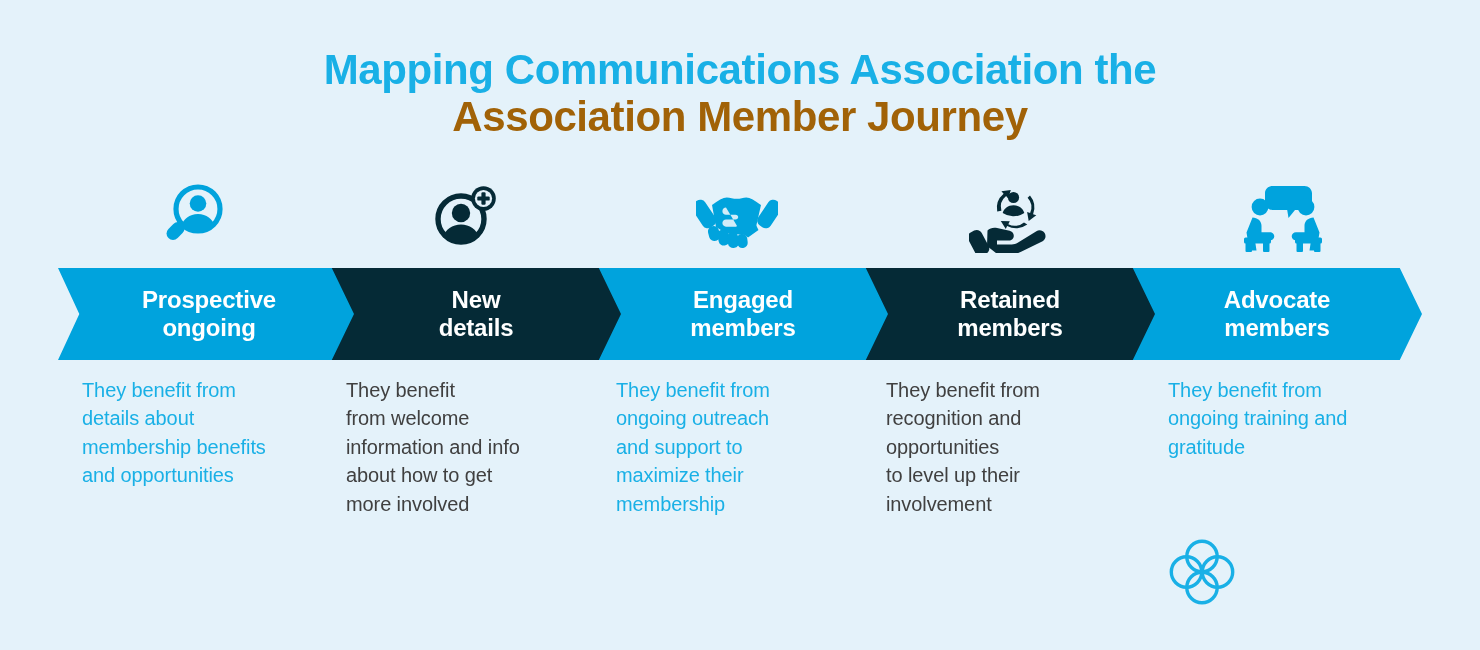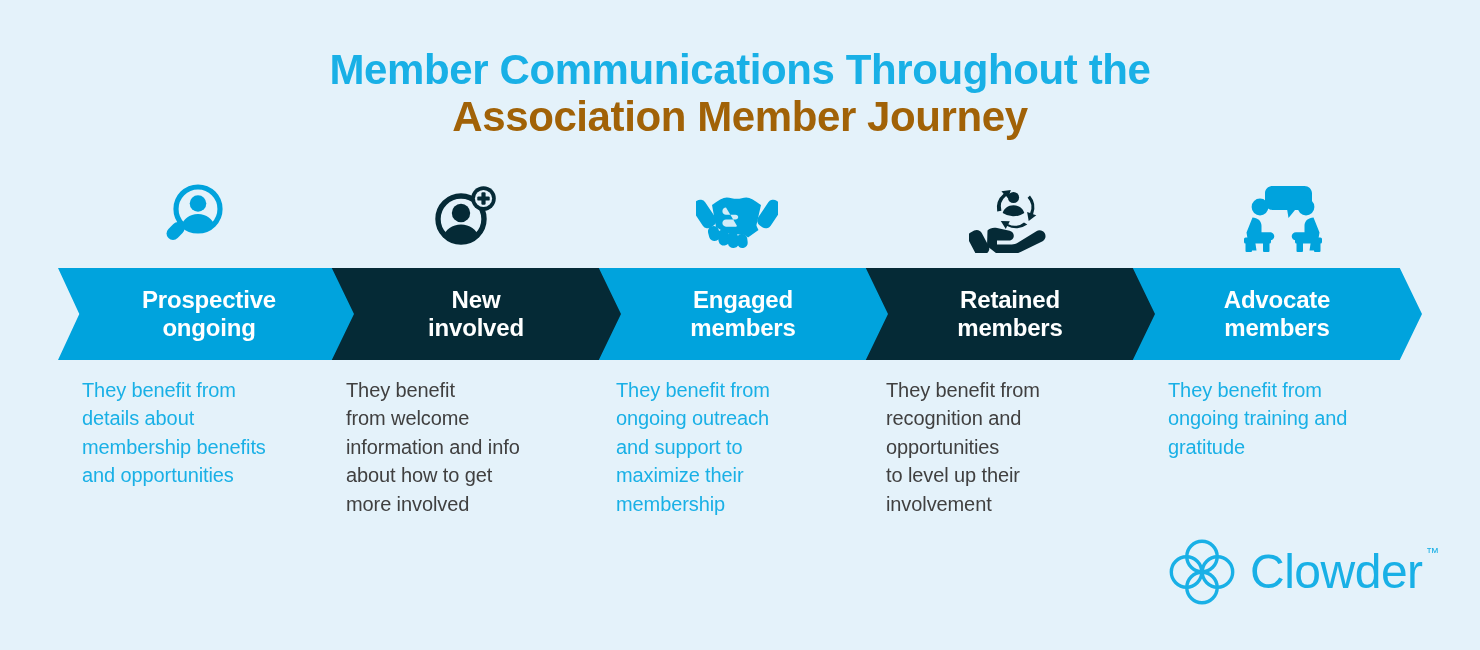--- a/index.html
+++ b/index.html
@@ -149,21 +149,21 @@
     font-size: 13px;
     color: #19b0e6;
   }
 </style>
 </head>
 <body>
 
 <div id="infographic">
 
   <div class="title-block">
-    <span class="title-line title-line-1">Member Communications Throughout the</span>
+    <span class="title-line title-line-1">Mapping Communications Association the</span>
     <span class="title-line title-line-2">Association Member Journey</span>
   </div>
 
   <div class="icons-row">
 
     <div class="icon-cell" style="left:58px;">
       <svg width="72" height="72" viewBox="0 0 72 72">
         <g fill="none" stroke="#00a3dd" stroke-width="5.2">
           <circle cx="43" cy="28" r="22"></circle>
         </g>
@@ -245,21 +245,21 @@
 
   <div class="chevron-band">
 
     <div class="chev chev-cyan shape-first" style="left:0px; width:296px; z-index:5;">
       <span class="chev-label">Prospective
 ongoing</span>
     </div>
 
     <div class="chev chev-navy shape-mid" style="left:267px; width:296px; z-index:4;">
       <span class="chev-label">New
-involved</span>
+details</span>
     </div>
 
     <div class="chev chev-cyan shape-mid" style="left:534px; width:296px; z-index:3;">
       <span class="chev-label">Engaged
 members</span>
     </div>
 
     <div class="chev chev-navy shape-mid" style="left:801px; width:296px; z-index:2;">
       <span class="chev-label">Retained
 members</span>
@@ -299,19 +299,15 @@
 
   <div class="logo">
     <svg class="logo-mark" width="68" height="68" viewBox="0 0 68 68">
       <g fill="none" stroke="#19b0e6" stroke-width="3.4">
         <circle cx="34" cy="18.5" r="15.2"></circle>
         <circle cx="34" cy="49.5" r="15.2"></circle>
         <circle cx="18.5" cy="34" r="15.2"></circle>
         <circle cx="49.5" cy="34" r="15.2"></circle>
       </g>
     </svg>
-    <span class="logo-word">
-      <span>Clowder</span>
-      <span class="logo-tm">™</span>
-    </span>
   </div>
 
 </div>
 
 </body></html>

